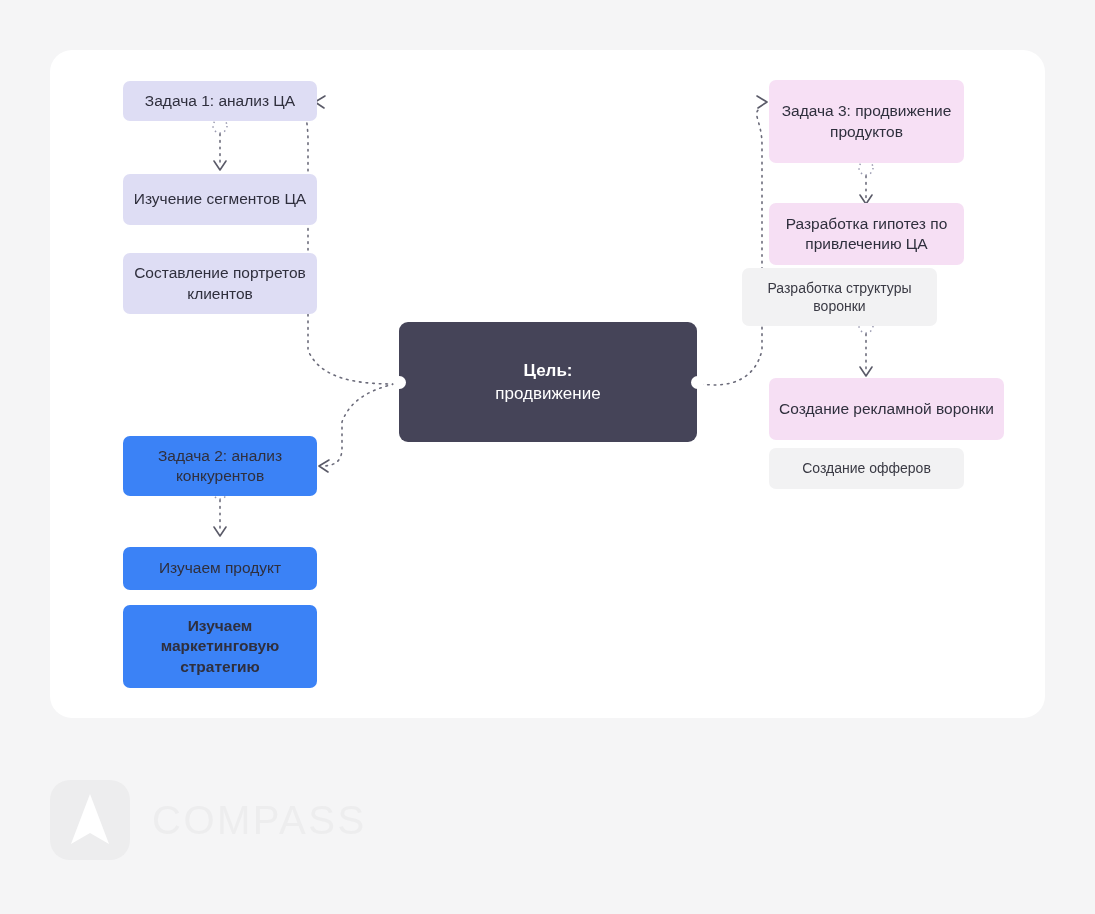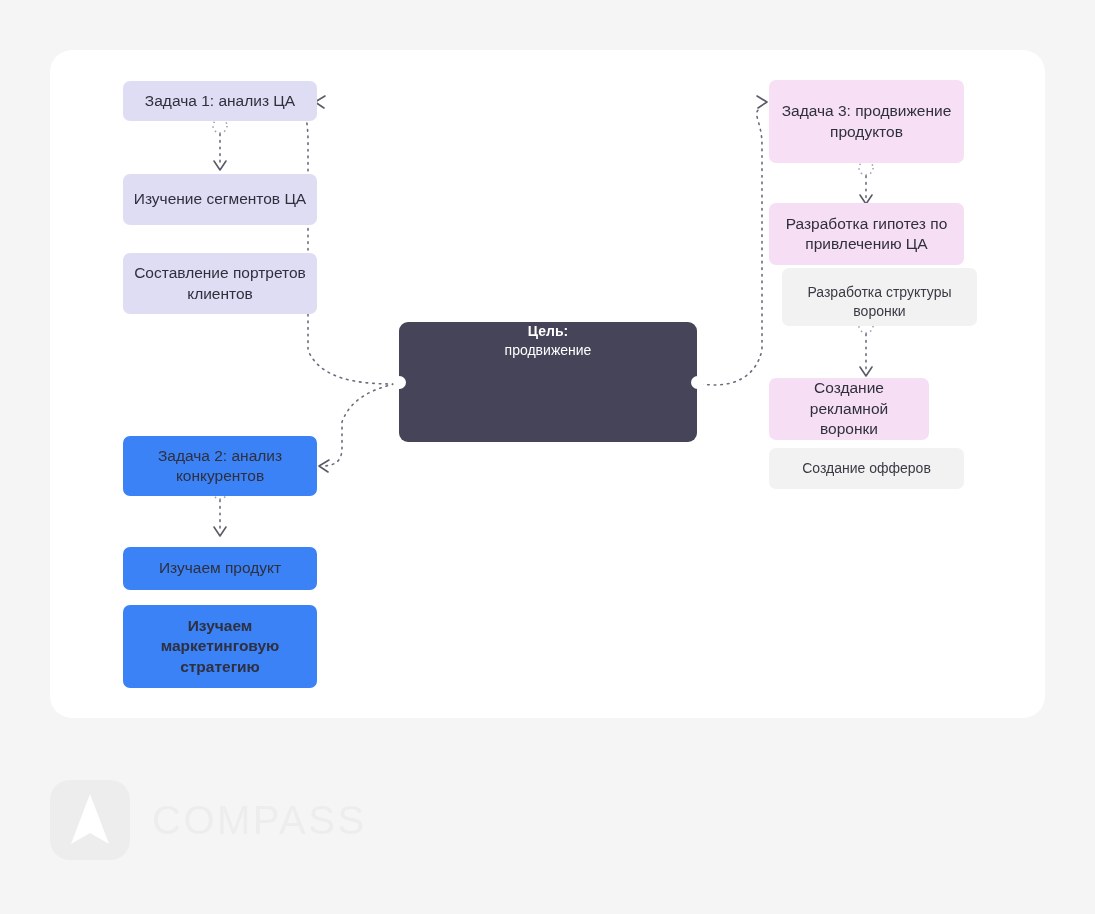--- a/index.html
+++ b/index.html
@@ -62,23 +62,23 @@
     position: absolute;
     left: 349px;
     top: 272px;
     width: 298px;
     height: 120px;
     background: #454458;
     border-radius: 9px;
     display: flex;
     flex-direction: column;
     align-items: center;
-    justify-content: flex-start;
+    justify-content: center;
     color: #ffffff;
-    font-size: 14px;
+    font-size: 17px;
     line-height: 1.38;
   }
   #goal-node .goal-title { font-weight: bold; }
   .port {
     position: absolute;
     width: 13px;
     height: 13px;
     border-radius: 50%;
     background: #ffffff;
     top: 53.5px;
@@ -169,25 +169,25 @@
   </div>
 
   <div class="node pink-soft" style="left:719px; top:30px; width:195px; height:83px;">
     <span>Задача 3: продвижение продуктов</span>
   </div>
 
   <div class="node pink-strong" style="left:719px; top:153px; width:195px; height:62px;">
     <span>Разработка гипотез по привлечению ЦА</span>
   </div>
 
-  <div class="node grey" style="left:732px; top:218px; width:195px; height:58px;align-items:flex-end;">
+  <div class="node grey" style="left:692px; top:218px; width:195px; height:58px;">
     <span>Разработка структуры воронки</span>
   </div>
 
-  <div class="node pink-strong" style="left:719px; top:328px; width:160px; height:62px;">
+  <div class="node pink-strong" style="left:719px; top:328px; width:235px; height:62px;">
     <span>Создание рекламной воронки</span>
   </div>
 
   <div class="node grey" style="left:719px; top:398px; width:195px; height:41px;">
     <span>Создание офферов</span>
   </div>
 
   <div id="goal-node">
     <span class="port left"></span>
     <span class="port right"></span>

